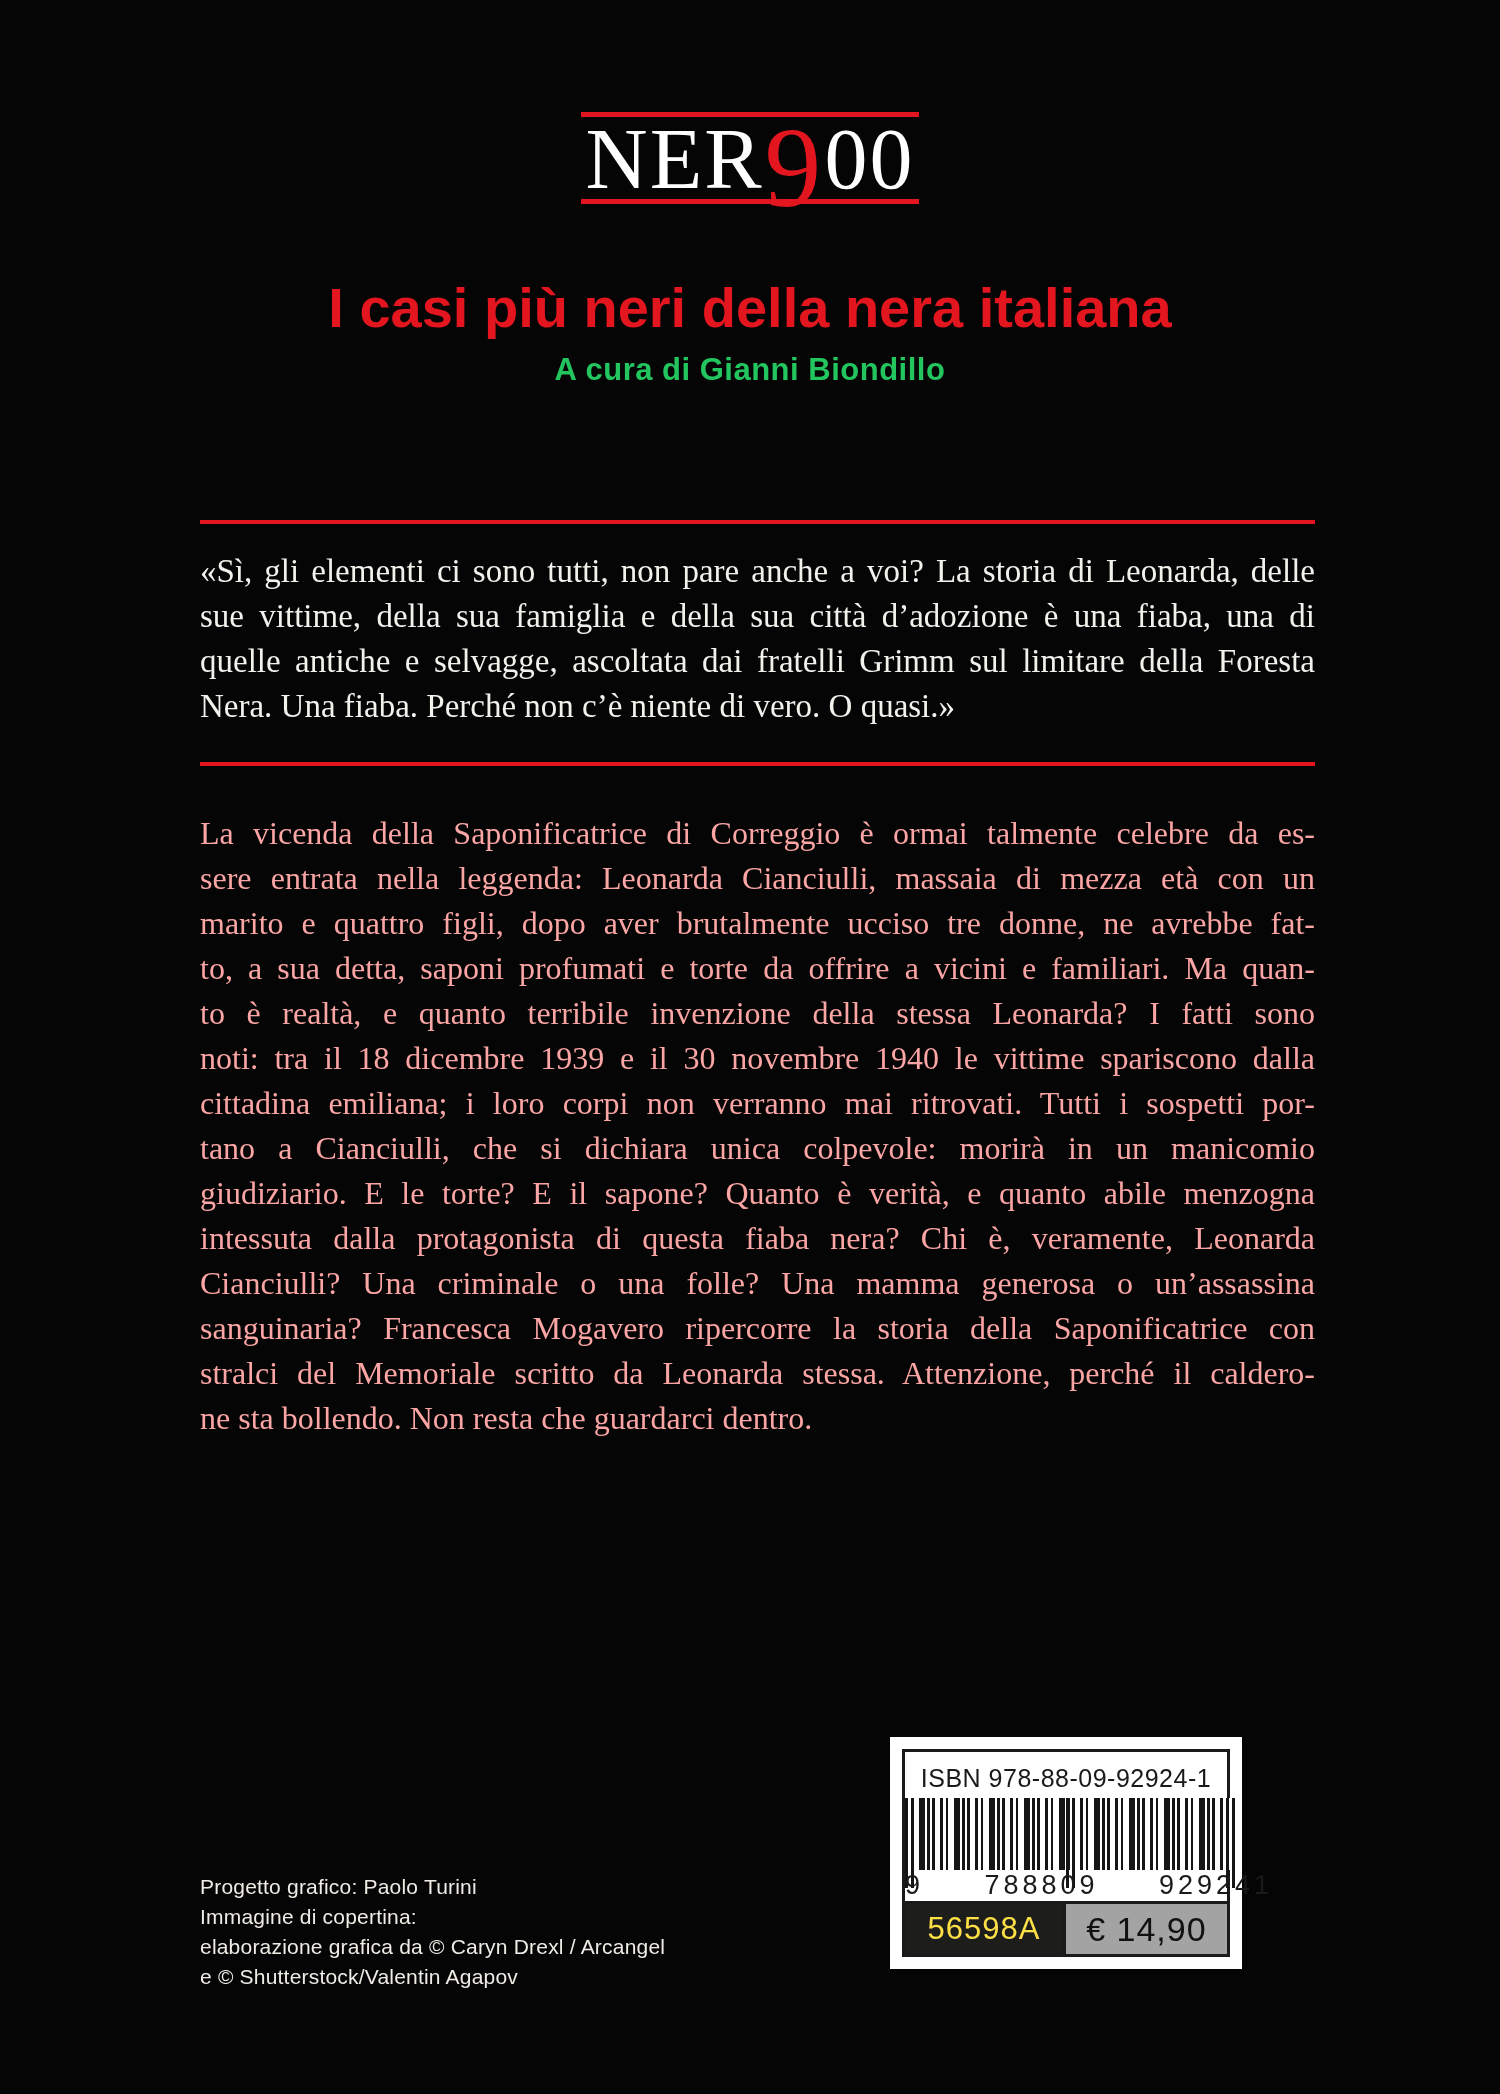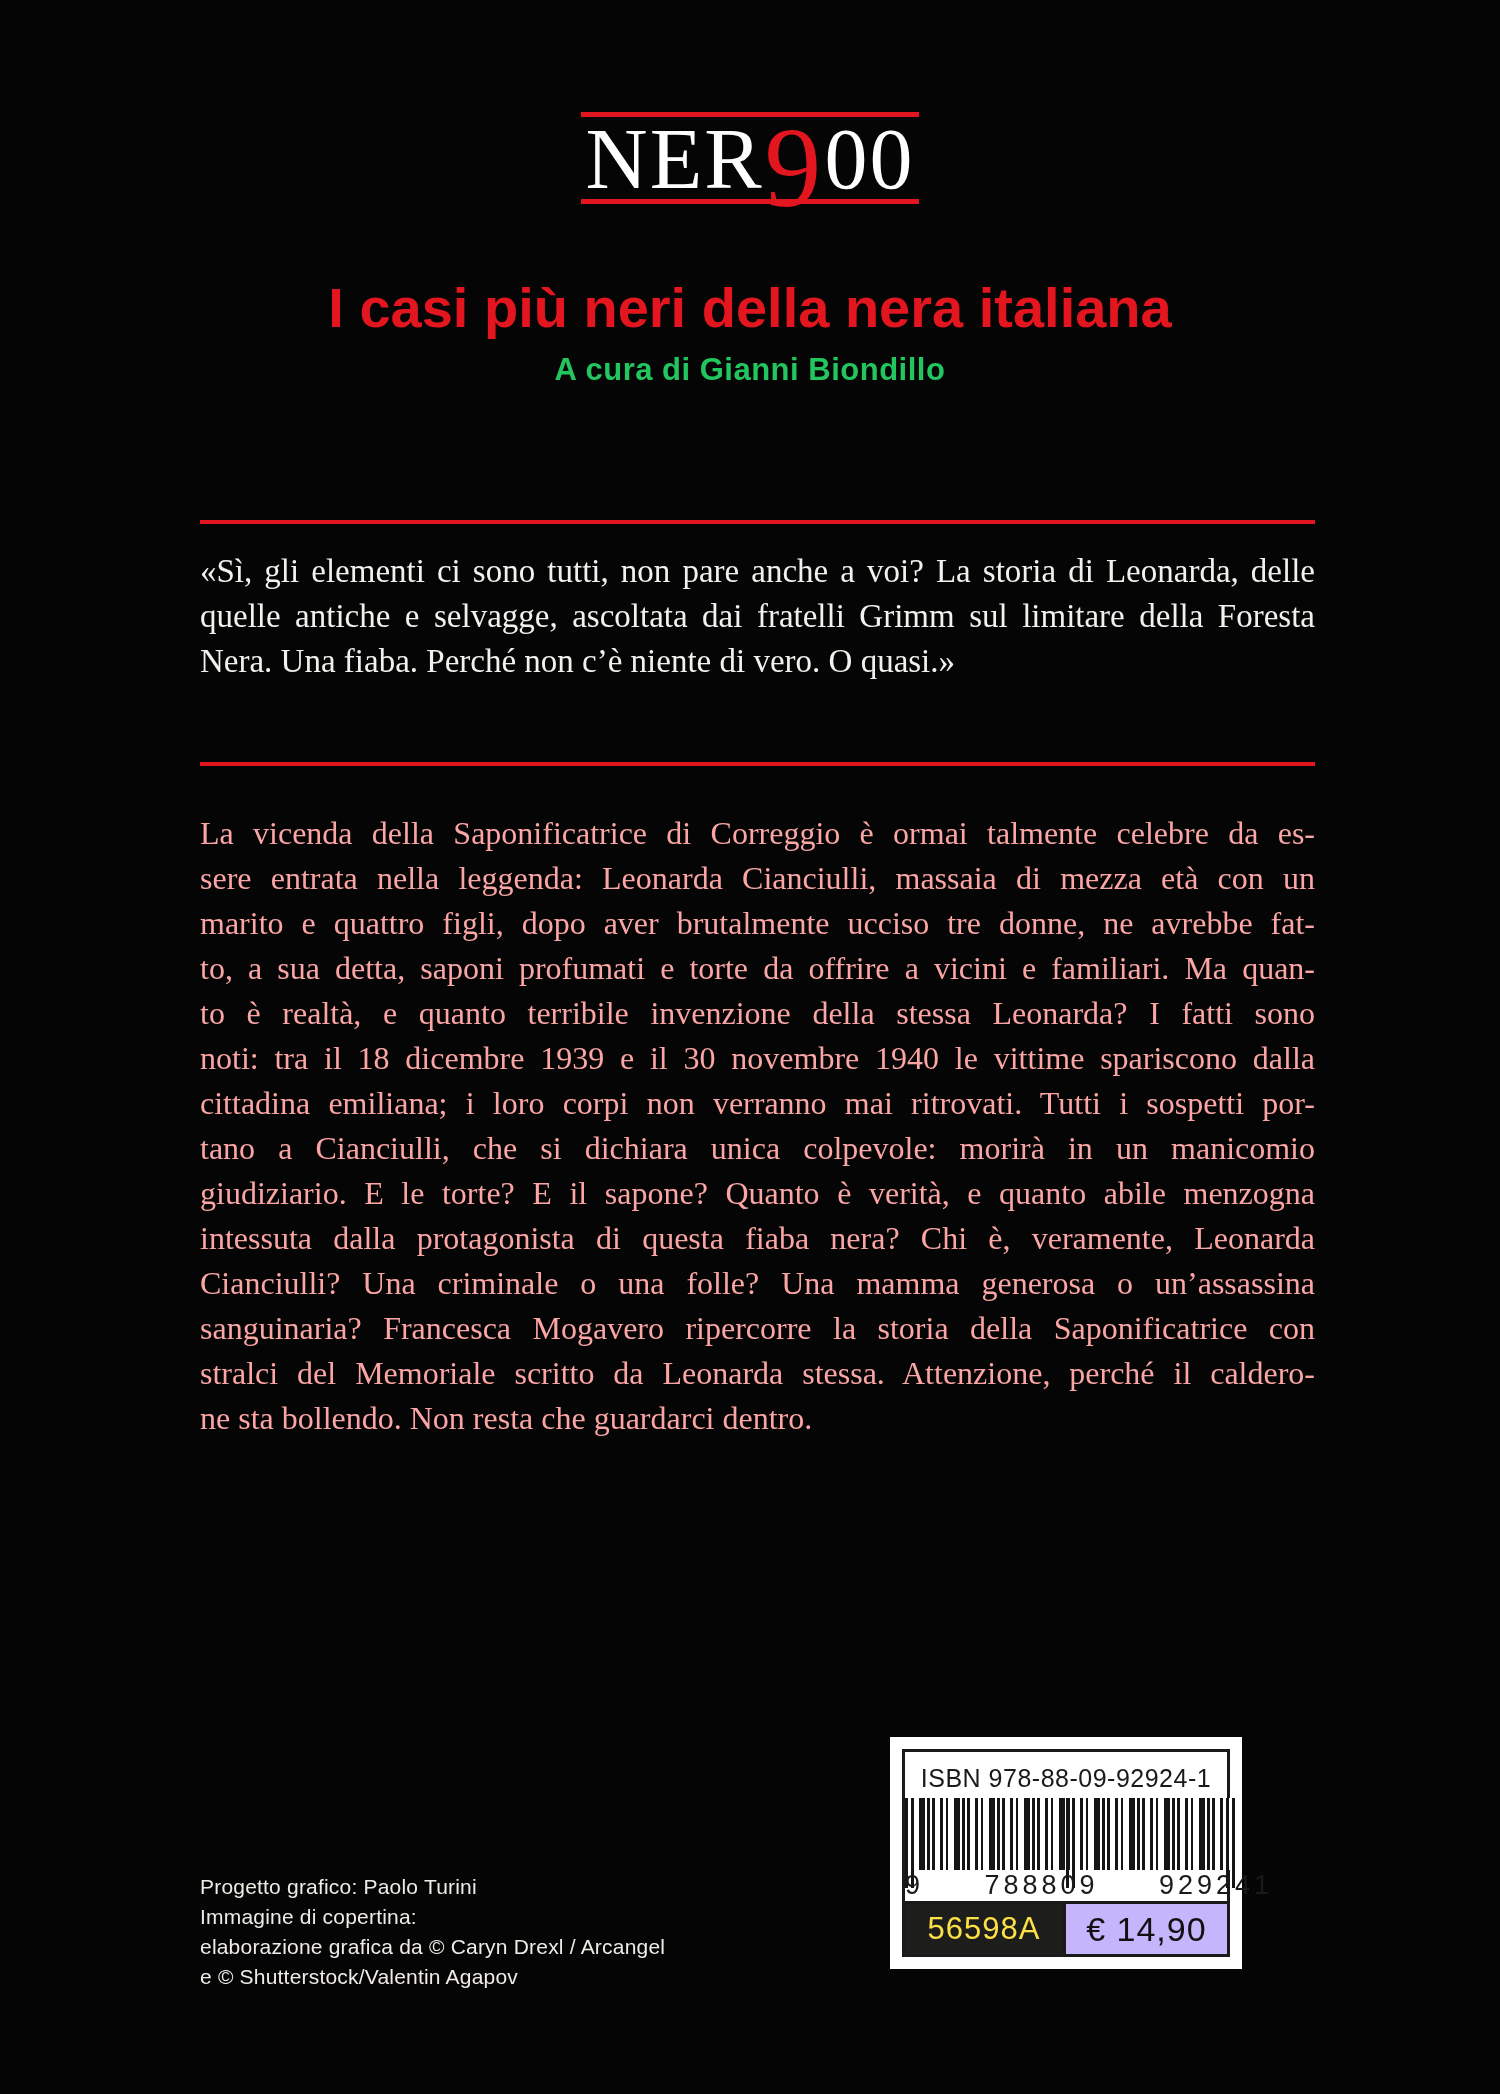--- a/index.html
+++ b/index.html
@@ -114,21 +114,21 @@
     position:absolute;left:0;right:0;bottom:0;height:50px;
     border-top:3px solid #1a1a1a;
     display:flex;
   }
   .code-cell{
     width:49%;background:#1d1d1b;color:#fde047;
     display:flex;align-items:center;justify-content:center;
     font-size:31px;letter-spacing:1px;
   }
   .price-cell{
-    flex:1;background:#c4b5fd;color:#111;
+    flex:1;background:#a3a3a3;color:#111;
     border-left:3px solid #1a1a1a;
     display:flex;align-items:center;justify-content:center;
     font-size:34px;letter-spacing:1px;text-align:right;
   }
   :root{--red:#e3161f;}
 </style>
 </head>
 <body>
 
 <div class="page">
@@ -138,20 +138,21 @@
     <div class="logo-text"><span>NER</span><span class="logo-nine">9</span><span>00</span></div>
     <div class="logo-rule"></div>
   </div>
 
   <div class="title">I casi più neri della nera italiana</div>
   <div class="subtitle">A cura di Gianni Biondillo</div>
 
   <div class="rule rule-top"></div>
   <div class="quote">
     <div class="jline">«Sì, gli elementi ci sono tutti, non pare anche a voi? La storia di Leonarda, delle</div>
+    <div class="jline">sue vittime, della sua famiglia e della sua città d’adozione è una fiaba, una di</div>
     <div class="jline">quelle antiche e selvagge, ascoltata dai fratelli Grimm sul limitare della Foresta</div>
     <div class="lline">Nera. Una fiaba. Perché non c’è niente di vero. O quasi.»</div>
   </div>
   <div class="rule rule-bottom"></div>
 
   <div class="blurb">
     <div class="jline">La vicenda della Saponificatrice di Correggio è ormai talmente celebre da es-</div>
     <div class="jline">sere entrata nella leggenda: Leonarda Cianciulli, massaia di mezza età con un</div>
     <div class="jline">marito e quattro figli, dopo aver brutalmente ucciso tre donne, ne avrebbe fat-</div>
     <div class="jline">to, a sua detta, saponi profumati e torte da offrire a vicini e familiari. Ma quan-</div>

